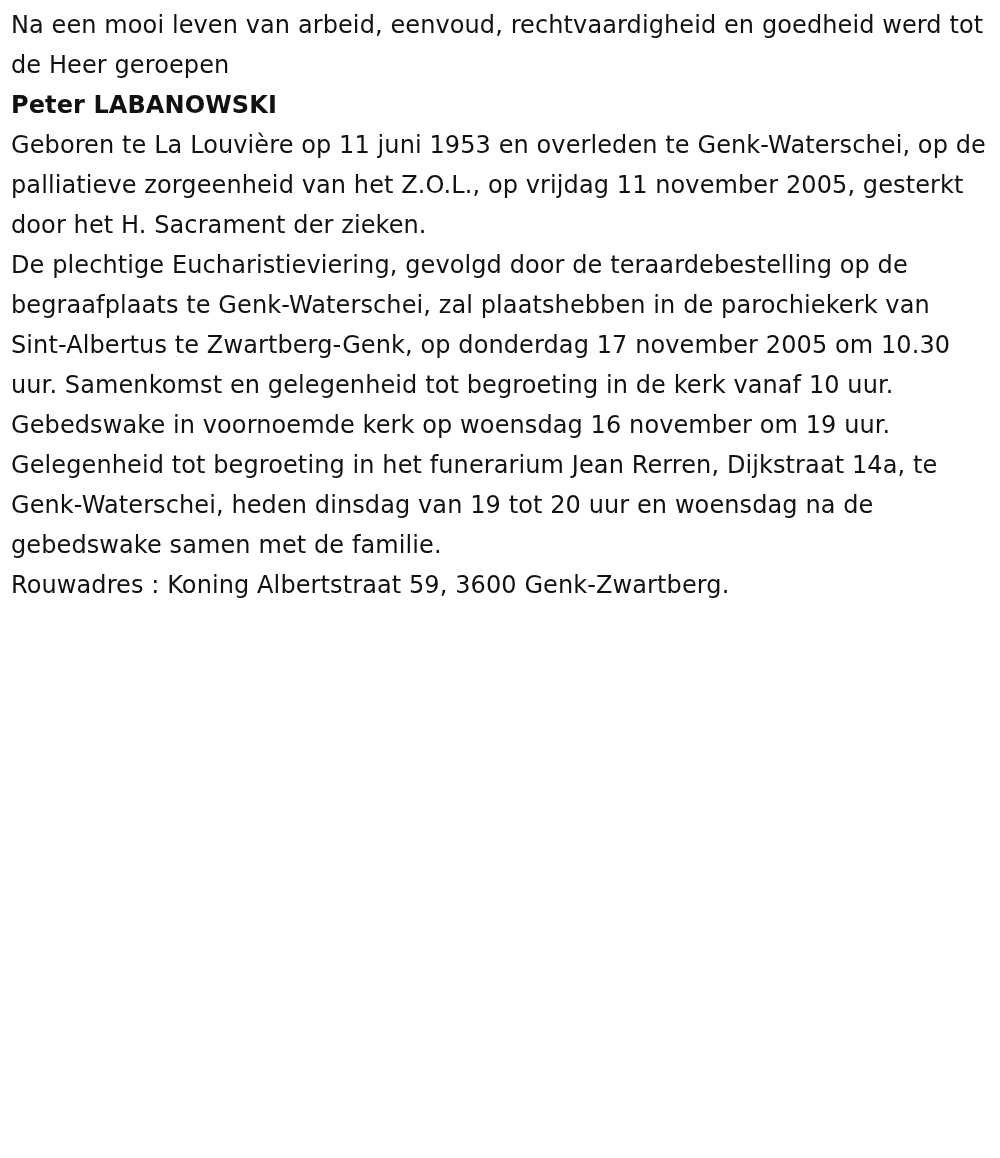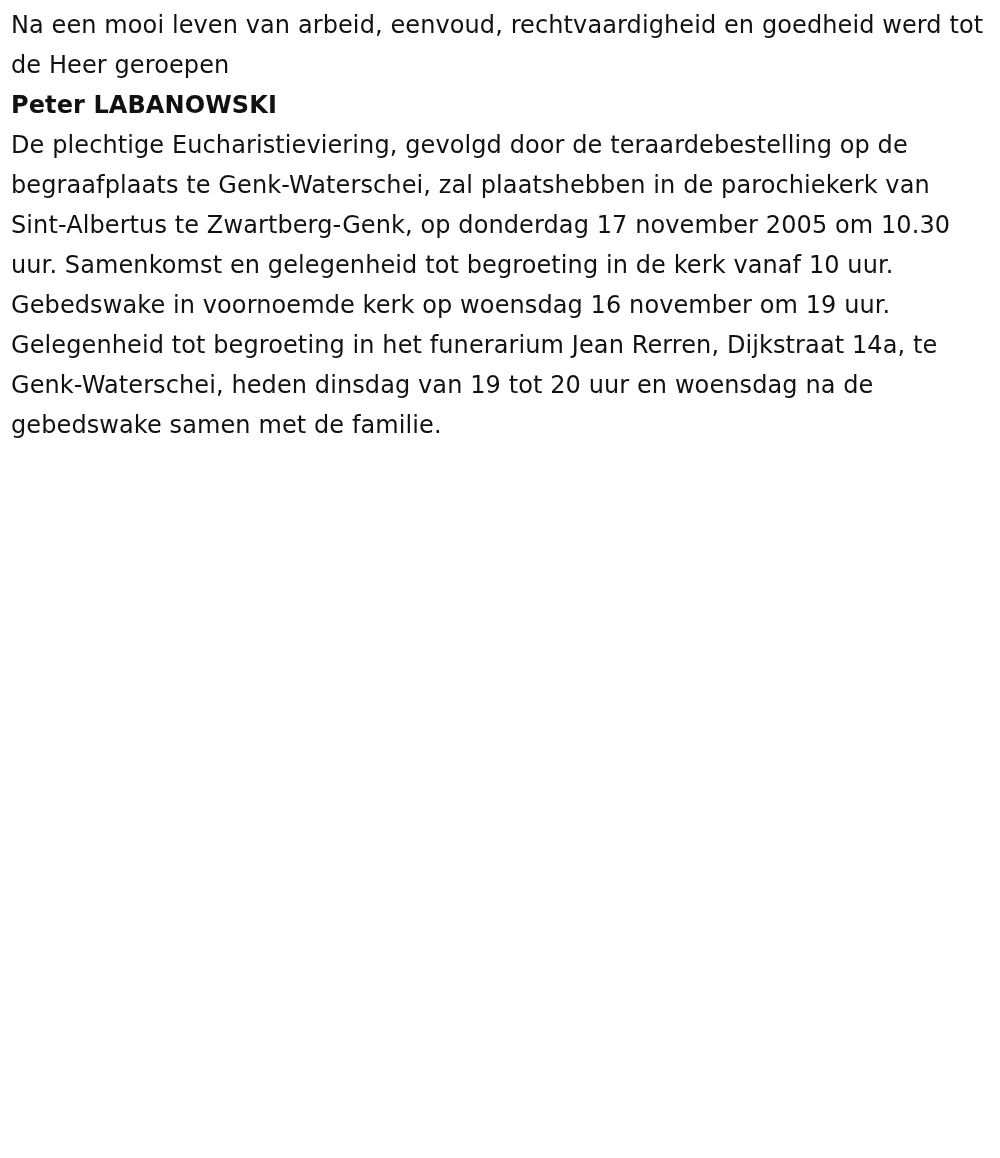--- a/index.html
+++ b/index.html
@@ -34,14 +34,16 @@
     .first {
       padding-top: 5px;
     }
   </style>
 </head>
 <body>
 
 <div class="doc">
   <p class="block first">Na een mooi leven van arbeid, eenvoud, rechtvaardigheid en goedheid werd tot de Heer geroepen</p>
   <p class="name">Peter LABANOWSKI</p>
+  <p class="block">Geboren te La Louvière op 11 juni 1953 en overleden te Genk-Waterschei, op de palliatieve zorgeenheid van het Z.O.L., op vrijdag 11 november 2005, gesterkt door het H. Sacrament der zieken.</p>
   <p class="block">De plechtige Eucharistieviering, gevolgd door de teraardebestelling op de begraafplaats te Genk-Waterschei, zal plaatshebben in de parochiekerk van Sint-Albertus te Zwartberg-Genk, op donderdag 17 november 2005 om 10.30 uur. Samenkomst en gelegenheid tot begroeting in de kerk vanaf 10 uur. Gebedswake in voornoemde kerk op woensdag 16 november om 19 uur. Gelegenheid tot begroeting in het funerarium Jean Rerren, Dijkstraat 14a, te Genk-Waterschei, heden dinsdag van 19 tot 20 uur en woensdag na de gebedswake samen met de familie.</p>
+  <p class="block">Rouwadres : Koning Albertstraat 59, 3600 Genk-Zwartberg.</p>
 </div>
 
 </body></html>

